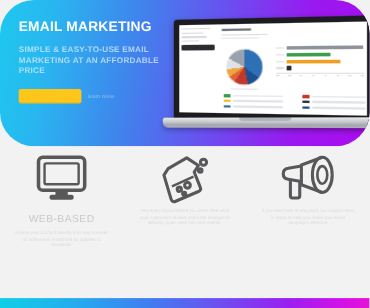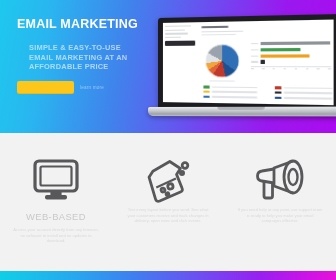--- a/index.html
+++ b/index.html
@@ -8,29 +8,30 @@
     font-family:"Liberation Sans","DejaVu Sans",sans-serif;
     background:#f2f2f3;
   }
   #page{position:relative;width:336px;height:280px;overflow:hidden;}
 
   
   .hero{
     position:absolute;left:0;top:0;width:336px;height:133px;
     background:linear-gradient(100deg,#1ec8ee 0%,#29b6f0 14%,#3f84ec 36%,#6a4ff0 58%,#9a18ef 80%,#ab0bf0 100%);
     overflow:hidden;
+    border-radius:31px;
   }
   .hero-copy{position:absolute;left:17px;top:17px;width:140px;}
   .hero-title{
     color:#ffffff;font-size:12.5px;font-weight:bold;letter-spacing:.2px;
     line-height:14px;margin:0 0 9px 0;white-space:nowrap;
   }
   .hero-sub{
     color:#cfe9fb;font-size:7.4px;font-weight:bold;letter-spacing:.25px;
-    line-height:9.6px;margin:12px;opacity:.78;text-transform:uppercase;
+    line-height:9.6px;margin:0;opacity:.78;text-transform:uppercase;
   }
   .cta-row{position:absolute;left:17px;top:81px;display:flex;align-items:center;gap:6px;}
   .cta-btn{
     width:57px;height:13px;border-radius:2px;background:#fdc61b;
     border:0;padding:0;display:block;cursor:pointer;
     box-shadow:inset 0 -1px 0 rgba(0,0,0,.07);
     font-size:5px;color:#8a6600;letter-spacing:.2px;text-indent:-999px;overflow:hidden;
   }
   .cta-link{font-size:4.6px;color:rgba(255,255,255,.45);letter-spacing:.2px;}
 
@@ -95,21 +96,21 @@
   .legtext{height:1.3px;background:#e1e3e6;border-radius:1px;flex:1;}
 
   .table{position:absolute;left:40px;top:80px;width:118px;}
   .thead{height:1.8px;width:18px;background:#b9bdc2;border-radius:1px;margin-bottom:3px;}
 
   
   .features{
     position:absolute;left:0;top:133px;width:336px;height:138px;
     background:#f2f2f2;display:flex;
   }
-  .col{flex:1;display:flex;flex-direction:column;align-items:center;padding-top:22px;}
+  .col{flex:1;display:flex;flex-direction:column;align-items:center;padding-top:4px;}
   .icon-wrap{height:52px;display:flex;align-items:center;justify-content:center;}
   .feat-title{
     color:#c9c9c9;font-size:9.4px;font-weight:normal;letter-spacing:.4px;
     margin:4px 0 5px 0;text-transform:uppercase;
   }
   .feat-body{
     color:#dadada;font-size:4.1px;line-height:5.6px;text-align:center;
     width:86px;margin:0;
   }
 

